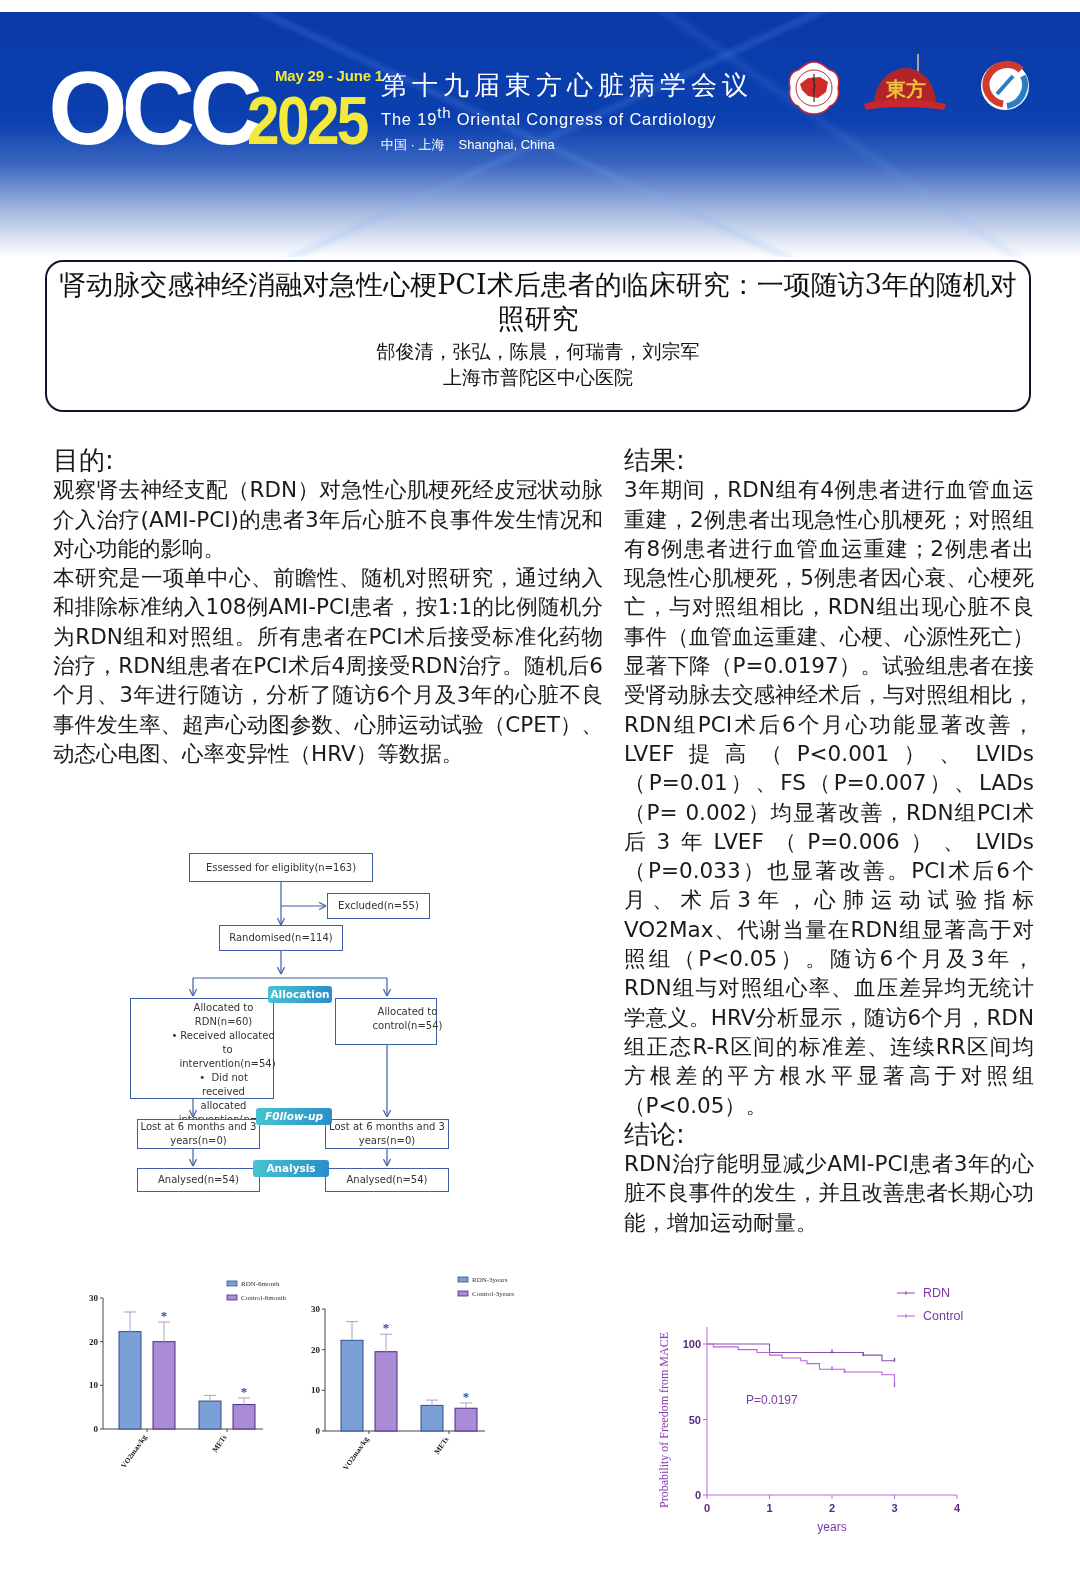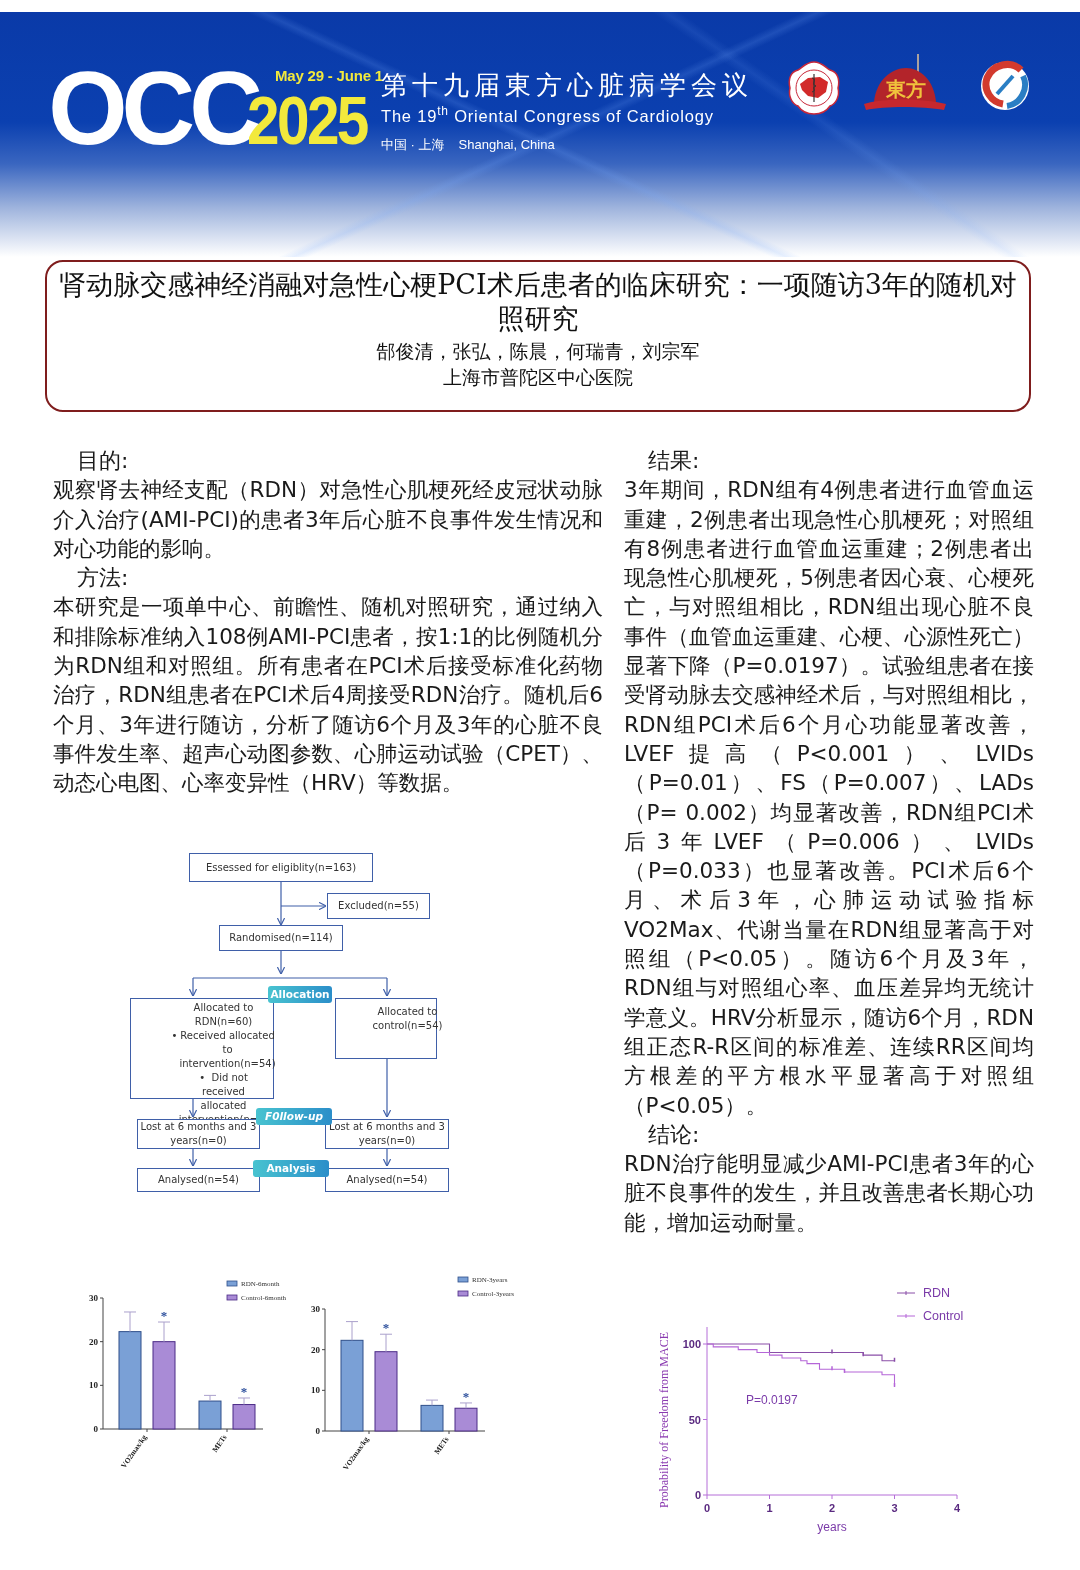--- a/index.html
+++ b/index.html
@@ -34,48 +34,48 @@
     transform: scaleX(0.86); transform-origin: left;
   }
   .conf-cn {
     position: absolute; left: 381px; top: 56px; color: #fff; font-size: 26px; letter-spacing: 5px;
     font-family: "DejaVu Sans", sans-serif;
   }
   .conf-en {
     position: absolute; left: 381px; top: 92px; color: #fff; font-size: 16.5px; letter-spacing: 0.8px;
     font-family: "Liberation Sans", sans-serif;
   }
-  .conf-en sup { font-size: 12px; }
+  .conf-en sup { font-size: 15px; }
   .conf-loc {
     position: absolute; left: 381px; top: 124px; color: #fff; font-size: 13px;
     font-family: "Liberation Sans", sans-serif;
   }
   .conf-loc .sp { display: inline-block; width: 14px; }
   .logo { position: absolute; }
   .logo1 { left: 786px; top: 48px; width: 56px; height: 56px; }
   .logo2 { left: 862px; top: 42px; width: 86px; height: 60px; }
   .logo3 { left: 975px; top: 46px; width: 58px; height: 58px; }
 
   
   .title-box {
     position: absolute; left: 45px; top: 260px; width: 986px; height: 152px;
-    border: 2px solid #7f1d1d; border-radius: 18px; text-align: center;
+    border: 2px solid #0f172a; border-radius: 18px; text-align: center;
     font-family: "DejaVu Serif", "Liberation Serif", serif;
   }
   .title-box .t1 { margin-top: 6px; font-size: 27px; line-height: 34px; color: #111; font-weight: normal; padding: 0 8px; }
   .title-box .authors { font-size: 19px; line-height: 26px; margin-top: 2px; color: #111; }
   .title-box .inst { font-size: 19px; line-height: 26px; color: #111; }
 
   
   .col {
     position: absolute; font-family: "DejaVu Sans", sans-serif; font-size: 21.5px; line-height: 29.3px; color: #1a1a1a;
   }
   .col-left { left: 53px; top: 446px; width: 550px; }
   .col-right { left: 624px; top: 446px; width: 410px; }
-  .sec-h { font-size: 22px; margin-left: 24px; }
+  .sec-h { font-size: 26px; }
   .sec-p { text-align: justify; }
 
   
   .flow { position: absolute; left: 125px; top: 845px; width: 330px; height: 360px; }
   .fbox {
     position: absolute; border: 1.3px solid #3f5fa8; background: #fff;
     font-family: "DejaVu Sans", sans-serif; font-size: 10px; color: #333; text-align: center; line-height: 14px;
     display: flex; align-items: center; justify-content: center; flex-direction: column;
   }
   .fbox.top { align-items: center; justify-content: flex-start; padding-top: 2px; padding-left: 43px; }
@@ -128,21 +128,20 @@
 
 <div class="title-box">
   <div class="t1">肾动脉交感神经消融对急性心梗PCI术后患者的临床研究：一项随访3年的随机对照研究</div>
   <div class="authors">郜俊清，张弘，陈晨，何瑞青，刘宗军</div>
   <div class="inst">上海市普陀区中心医院</div>
 </div>
 
 <div class="col col-left">
   <div class="sec-h">目的:</div>
   <div class="sec-p">观察肾去神经支配（RDN）对急性心肌梗死经皮冠状动脉介入治疗(AMI-PCI)的患者3年后心脏不良事件发生情况和对心功能的影响。</div>
-  <div class="sec-h">方法:</div>
   <div class="sec-p">本研究是一项单中心、前瞻性、随机对照研究，通过纳入和排除标准纳入108例AMI-PCI患者，按1:1的比例随机分为RDN组和对照组。所有患者在PCI术后接受标准化药物治疗，RDN组患者在PCI术后4周接受RDN治疗。随机后6个月、3年进行随访，分析了随访6个月及3年的心脏不良事件发生率、超声心动图参数、心肺运动试验（CPET）、动态心电图、心率变异性（HRV）等数据。</div>
 </div>
 
 <div class="col col-right">
   <div class="sec-h">结果:</div>
   <div class="sec-p">3年期间，RDN组有4例患者进行血管血运重建，2例患者出现急性心肌梗死；对照组有8例患者进行血管血运重建；2例患者出现急性心肌梗死，5例患者因心衰、心梗死亡，与对照组相比，RDN组出现心脏不良事件（血管血运重建、心梗、心源性死亡）显著下降（P=0.0197）。试验组患者在接受肾动脉去交感神经术后，与对照组相比，RDN组PCI术后6个月心功能显著改善，LVEF提高（P&lt;0.001）、LVIDs（P=0.01）、FS（P=0.007）、LADs（P= 0.002）均显著改善，RDN组PCI术后3年LVEF（P=0.006）、LVIDs（P=0.033）也显著改善。PCI术后6个月、术后3年，心肺运动试验指标VO2Max、代谢当量在RDN组显著高于对照组（P&lt;0.05）。随访6个月及3年，RDN组与对照组心率、血压差异均无统计学意义。HRV分析显示，随访6个月，RDN组正态R-R区间的标准差、连续RR区间均方根差的平方根水平显著高于对照组（P&lt;0.05）。</div>
   <div class="sec-h">结论:</div>
   <div class="sec-p">RDN治疗能明显减少AMI-PCI患者3年的心脏不良事件的发生，并且改善患者长期心功能，增加运动耐量。</div>
 </div>
 
@@ -174,21 +173,21 @@
     </div>
   <div class="fbox" style="left:94px;top:80px;width:124px;height:26px;">
       <span>Randomised(n=114)</span>
     </div>
 
   <div class="fbox top" style="left:5px;top:153px;width:144px;height:101px;">
     <div>Allocated to RDN(n=60)</div>
     <div style="padding:0 10px 0 18px;position:relative;"><span style="position:absolute;left:10px;">•</span><span>Received allocated to intervention(n=54)</span></div>
     <div style="padding:0 12px;position:relative;"><span>•</span>&nbsp;&nbsp;<span>Did not received allocated intervention(n=6)</span></div>
   </div>
-  <div class="fbox top" style="left:210px;top:153px;width:102px;height:61px;padding-top:6px;">
+  <div class="fbox top" style="left:210px;top:153px;width:102px;height:47px;padding-top:6px;">
       <span>Allocated to control(n=54)</span>
     </div>
   <div class="fpill" style="left:143px;top:141px;width:64px;height:17px;">Allocation</div>
 
   <div class="fbox" style="left:12px;top:274px;width:123px;height:30px;">
       <span>Lost at 6 months and 3 years(n=0)</span>
     </div>
   <div class="fbox" style="left:200px;top:274px;width:124px;height:30px;">
       <span>Lost at 6 months and 3 years(n=0)</span>
     </div>

